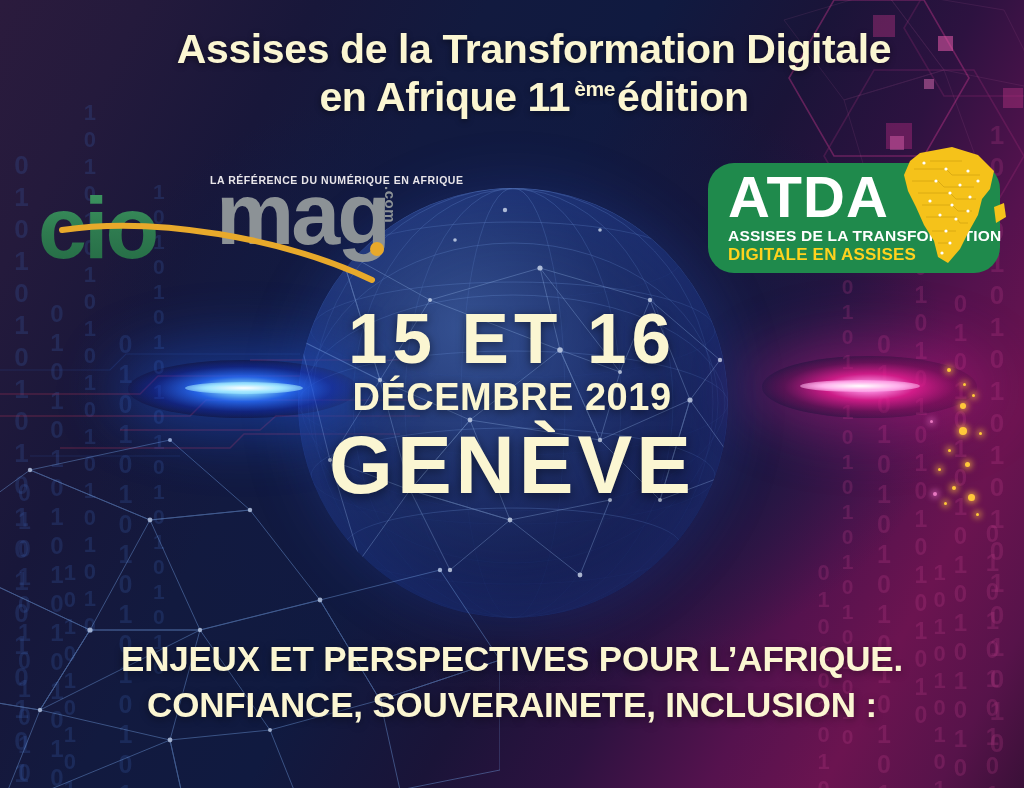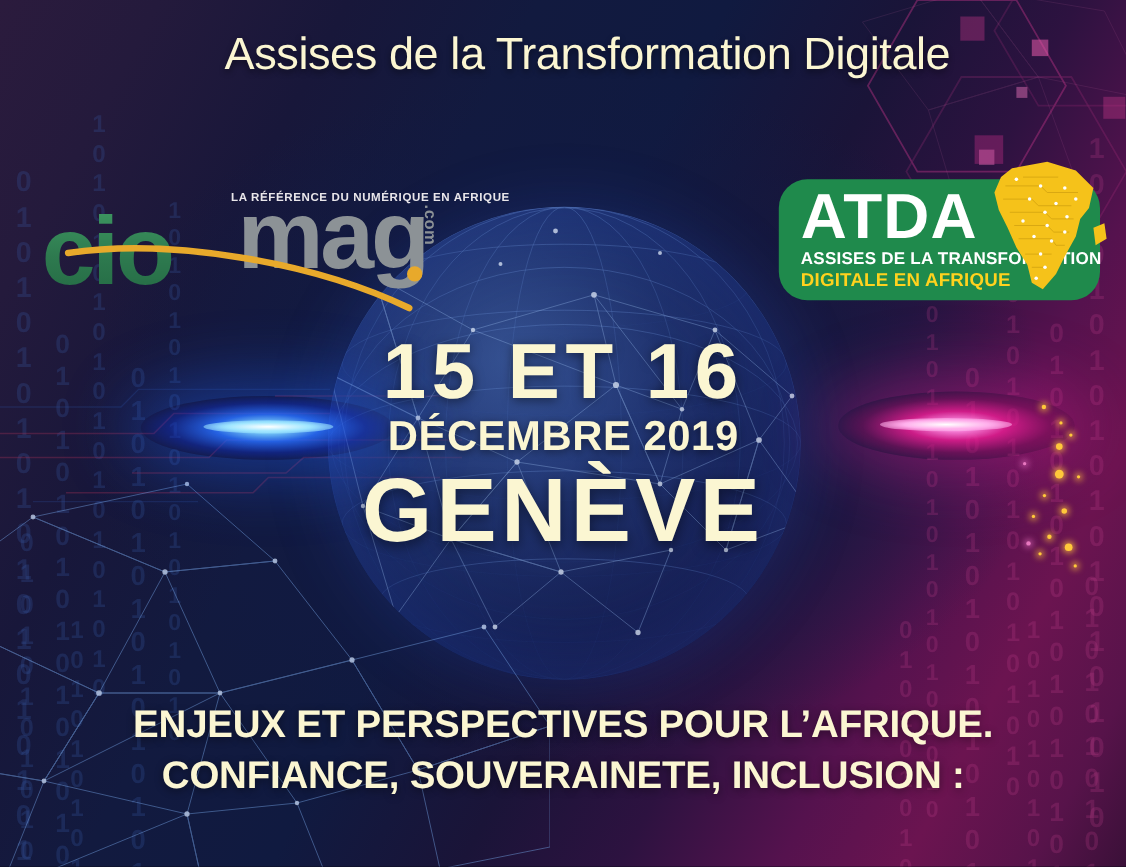--- a/index.html
+++ b/index.html
@@ -115,21 +115,21 @@
   .circuit { position:absolute; left:0px; top:330px; width:420px; height:140px; opacity:.55; }
 
   
   .content { position:absolute; inset:0; }
 
   .title {
     position:absolute;
     top:26px; left:0; right:0;
     text-align:center;
     color:#fbf6d2;
-    font-weight:400;
+    font-weight:700;
     font-size:41px;
     line-height:1.16;
     letter-spacing:-0.4px;
     text-shadow:0 2px 6px rgba(0,0,0,0.45);
     padding-left:44px;
   }
   .title .l2 { display:block; }
   .sup {
     font-size:21px;
     vertical-align:super;
@@ -439,40 +439,43 @@
     <div class="spark" style="left:944px; top:502px; width:3px;  height:3px;"></div>
     <div class="spark" style="left:976px; top:513px; width:3px;  height:3px;"></div>
     <div class="spark" style="left:930px; top:420px; width:3px;  height:3px; background:#e878c0; box-shadow:0 0 6px 2px rgba(230,110,190,0.7);"></div>
     <div class="spark" style="left:933px; top:492px; width:4px;  height:4px; background:#e878c0; box-shadow:0 0 6px 2px rgba(230,110,190,0.7);"></div>
   </div>
 
   <div class="content">
 
     <div class="title">
       <span>Assises de la Transformation Digitale</span>
+      <span class="l2">
+        <span>en Afrique 11</span><span class="sup">ème</span><span>édition</span>
+      </span>
     </div>
 
     <div class="ciomag">
       <div class="tagline">LA RÉFÉRENCE DU NUMÉRIQUE EN AFRIQUE</div>
       <div class="cio">cio</div>
       <div class="mag">mag</div>
       <div class="dotcom">.com</div>
       <div class="swoosh">
         <svg width="370" height="100" viewBox="0 0 370 100" fill="none">
           <path d="M28 44 C120 30, 250 52, 338 94" stroke="#e8a92b" stroke-width="6" stroke-linecap="round" fill="none"></path>
           <circle cx="343" cy="63" r="7" fill="#e8a92b"></circle>
         </svg>
       </div>
     </div>
 
     <div class="atda">
       <div class="box"></div>
       <div class="acro">ATDA</div>
       <div class="sub1">ASSISES DE LA TRANSFORMATION</div>
-      <div class="sub2">DIGITALE EN AFRIQUE</div>
+      <div class="sub2">DIGITALE EN ASSISES</div>
       <div class="africa">
         <svg width="124" height="128" viewBox="0 0 124 128" fill="none">
           <path d="M30 12 L62 6 L88 14 L104 30 L100 48 L92 58 L88 74 L78 92
                    L70 108 L58 122 L48 116 L44 100 L34 84 L26 66 L18 50
                    L14 34 L20 20 Z" fill="#f5c21a"></path>
           <path d="M104 66 L114 62 L116 76 L106 82 Z" fill="#f5c21a"></path>
           <g stroke="#d7a712" stroke-width="0.9" opacity="0.95" fill="none">
             <path d="M24 28 H56 L62 34 H90"></path>
             <path d="M22 40 H48 L54 46 H84"></path>
             <path d="M28 52 H60 L66 58 H86"></path>

